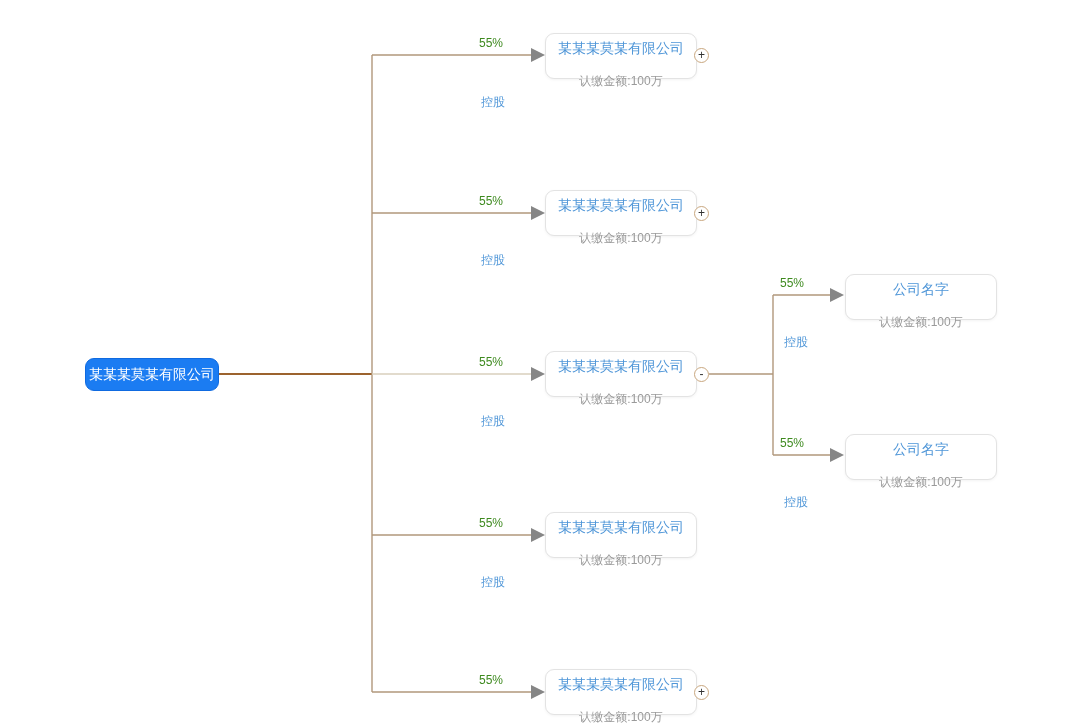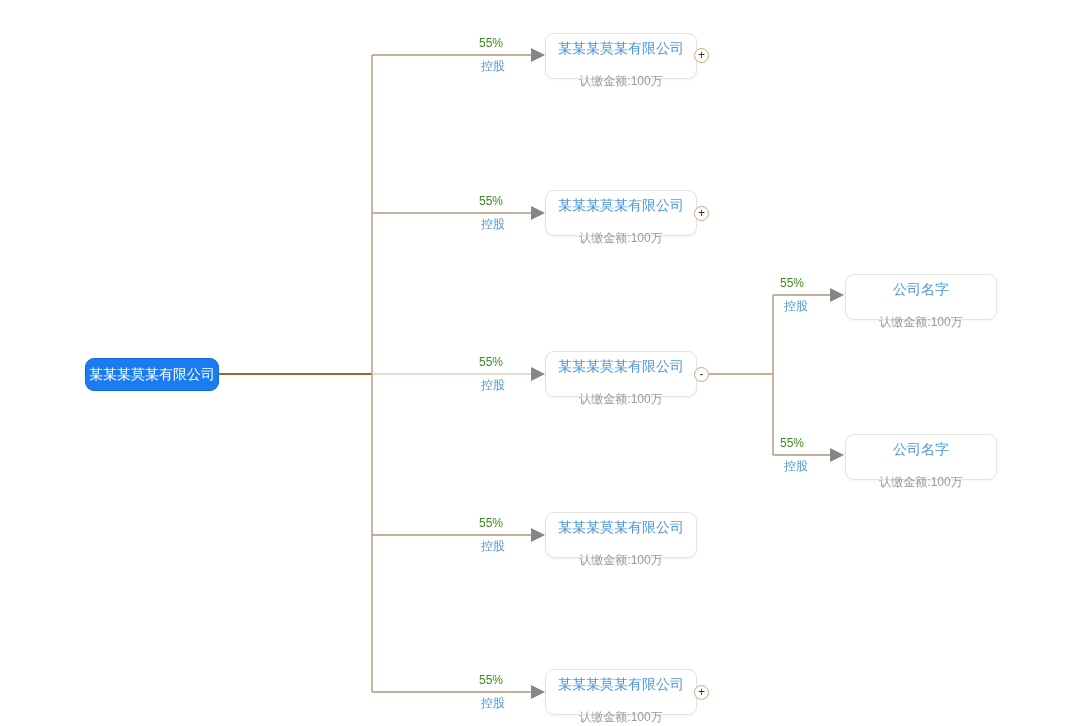--- a/index.html
+++ b/index.html
@@ -19,21 +19,21 @@
     position:absolute;left:85px;top:358px;width:134px;height:33px;box-sizing:border-box;
     background:#1b7cf2;border:1px solid #0f6ae0;border-radius:9px;
     color:#ffffff;font-size:14px;line-height:31px;text-align:center;white-space:nowrap;cursor:pointer;
   }
   .pct{
     position:absolute;transform:translateX(-50%);
     font-size:12px;line-height:15px;color:#3e8a1f;white-space:nowrap;
   }
   .rel{
     position:absolute;transform:translateX(-50%);
-    font-size:12px;line-height:15px;color:#4f96d8;white-space:nowrap;
+    font-size:12px;line-height:15px;color:#4f96d8;white-space:nowrap;margin-top:36px;
   }
   .toggle{
     position:absolute;width:15px;height:15px;box-sizing:border-box;
     border:1px solid #c9a77f;border-radius:50%;background:#fff;
     color:#333;font-size:12px;line-height:13px;text-align:center;cursor:pointer;
   }
 </style>
 </head>
 <body>
 

